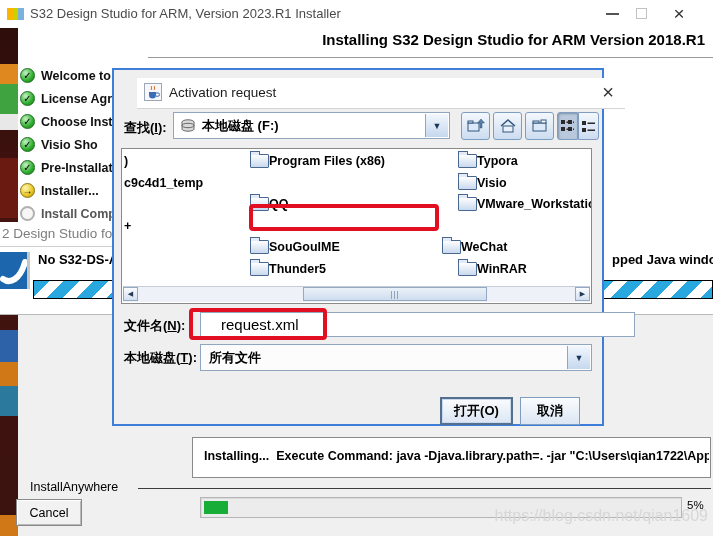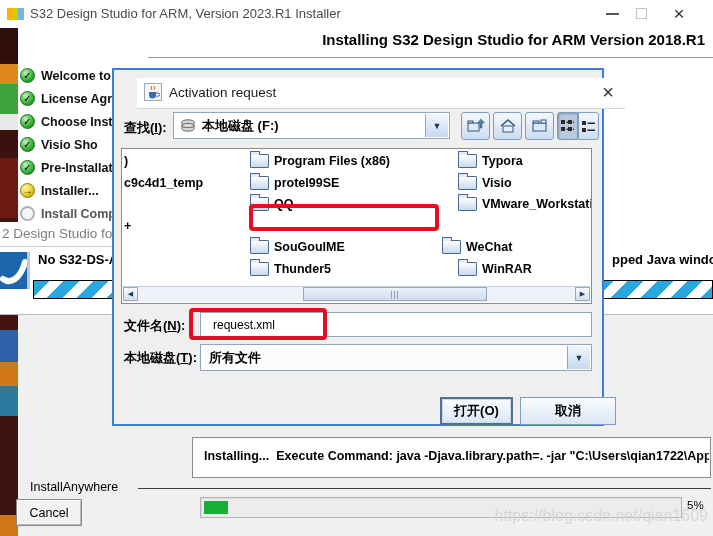--- a/index.html
+++ b/index.html
@@ -69,40 +69,40 @@
   .combo-lookin{left:59px;top:42px;width:277px;height:27px;padding-left:6px;}
   .combo-text{font-size:13px;font-weight:bold;margin-left:6px;white-space:nowrap;}
   .combo-arrow{position:absolute;right:1px;top:1px;bottom:1px;width:22px;
     background:linear-gradient(#f2f7fd,#c6d8ee);border-left:1px solid #8fa5c0;
     display:flex;align-items:center;justify-content:center;font-size:9px;color:#17365a;}
   .tbtn{position:absolute;top:42px;width:29px;height:28px;background:linear-gradient(#f4f8fd,#ccdcf0);
     border:1px solid #7e9dc0;border-radius:3px;box-sizing:border-box;display:flex;align-items:center;justify-content:center;}
   .tbtn.pressed{background:#b9c8dc;box-shadow:inset 1px 1px 2px #7d93ac;}
   .listpanel{position:absolute;left:7px;top:78px;width:471px;height:156px;background:#fff;border:1px solid #8a8a8a;box-sizing:border-box;overflow:hidden;}
   .fitem{position:absolute;display:flex;align-items:center;height:19px;white-space:nowrap;}
-  .fitem .flabel{font-size:12.5px;font-weight:bold;margin-left:5px;}
+  .fitem .flabel{font-size:12.5px;font-weight:bold;}
   .folder{width:17px;height:12px;border:1px solid #49688f;background:linear-gradient(#fefefe,#c9d9ee);border-radius:1px;position:relative;flex:none;}
   .folder::before{content:"";position:absolute;top:-4px;left:-1px;width:8px;height:3px;background:#e2ebf7;border:1px solid #49688f;border-bottom:none;}
   .fitem.selected{background:#b8cce4;outline:1px solid #7a98c4;padding:0 3px;}
   .hscroll{position:absolute;left:1px;bottom:1px;width:467px;height:15px;background:#eef2f8;border-top:1px solid #c5cdd8;}
   .sbtn{position:absolute;top:0;width:15px;height:14px;background:linear-gradient(#fafcfe,#d4e0ef);border:1px solid #93a9c4;
     box-sizing:border-box;font-size:7px;color:#223a58;display:flex;align-items:center;justify-content:center;}
   .sthumb{position:absolute;left:180px;top:0;width:184px;height:14px;background:linear-gradient(#eaf1f9,#cfdded);
     border:1px solid #93a9c4;box-sizing:border-box;}
   .sgrip{position:absolute;left:50%;top:3px;width:8px;height:8px;margin-left:-4px;
     background:repeating-linear-gradient(90deg,#8fa5c0 0,#8fa5c0 1px,transparent 1px,transparent 3px);}
   .fname-lbl{position:absolute;left:10px;top:247px;}
-  .fname-input{position:absolute;left:86px;top:242px;width:392px;height:25px;border:1px solid #8fa5c0;box-sizing:border-box;
-    font-family:inherit;font-size:12px;padding:0 12px;background:#fff;}
+  .fname-input{position:absolute;left:86px;top:242px;width:435px;height:25px;border:1px solid #8fa5c0;box-sizing:border-box;
+    font-family:inherit;font-size:15px;padding:0 20px;background:#fff;}
   .ftype-lbl{position:absolute;left:10px;top:279px;}
   .combo-ftype{left:86px;top:274px;width:392px;height:27px;background:#fcfcfc;padding-left:8px;}
   .dlg-btn{position:absolute;top:327px;height:28px;background:linear-gradient(#fafcfe,#dbe6f3);
     font-size:13px;font-weight:bold;display:flex;align-items:center;justify-content:center;box-sizing:border-box;}
   .btn-open{left:326px;width:73px;border:2px solid #55708e;box-shadow:inset 0 0 0 1px #c9d8ea;}
-  .btn-cancel2{left:406px;width:96px;border:1px solid #7e9dc0;}
+  .btn-cancel2{left:406px;width:60px;border:1px solid #7e9dc0;}
 
   .redbox{border:4px solid #e10f21;border-radius:4px;box-sizing:border-box;z-index:40;}
   svg{display:block;}
 </style>
 </head>
 <body>
 
 <div class="screen">
 
   <div class="abs titlebar">
@@ -262,24 +262,20 @@
           <span class="flabel" style="margin-left:0">c9c4d1_temp</span>
         </div>
       <div class="fitem" style="left:2px;top:67px">
           <span class="flabel" style="margin-left:0">+</span>
         </div>
 
       <div class="fitem" style="left:128px;top:2px">
           <span class="folder"></span>
           <span class="flabel">Program Files (x86)</span>
         </div>
-      <div class="fitem" style="left:128px;top:24px">
-          <span class="folder"></span>
-          <span class="flabel">protel99SE</span>
-        </div>
       <div class="fitem" style="left:128px;top:45px">
           <span class="folder"></span>
           <span class="flabel">QQ</span>
         </div>
       <div class="fitem" style="left:128px;top:88px">
           <span class="folder"></span>
           <span class="flabel">SouGoulME</span>
         </div>
       <div class="fitem" style="left:128px;top:110px">
           <span class="folder"></span>

